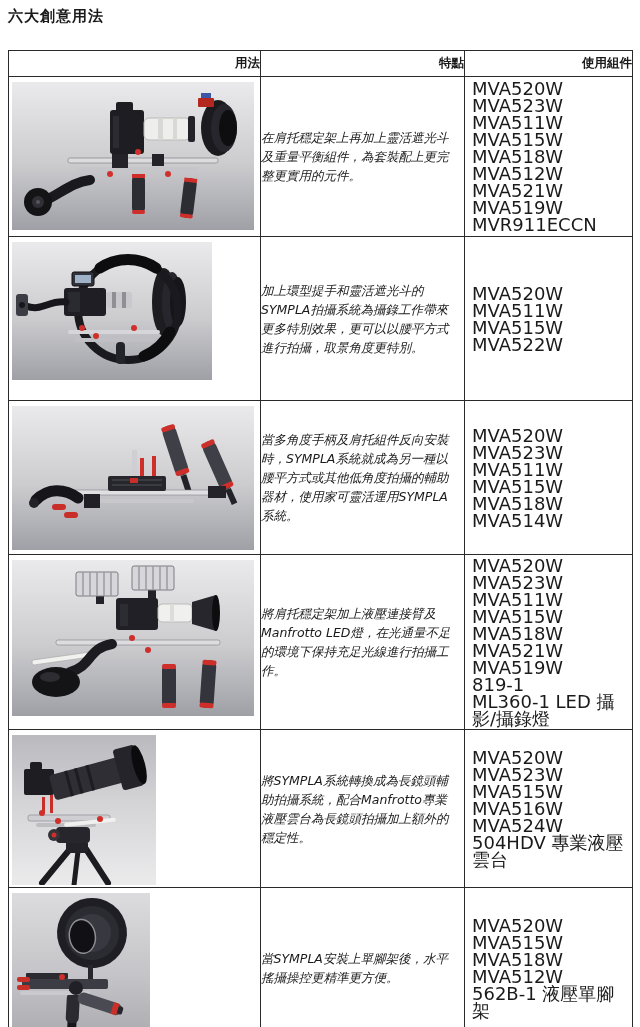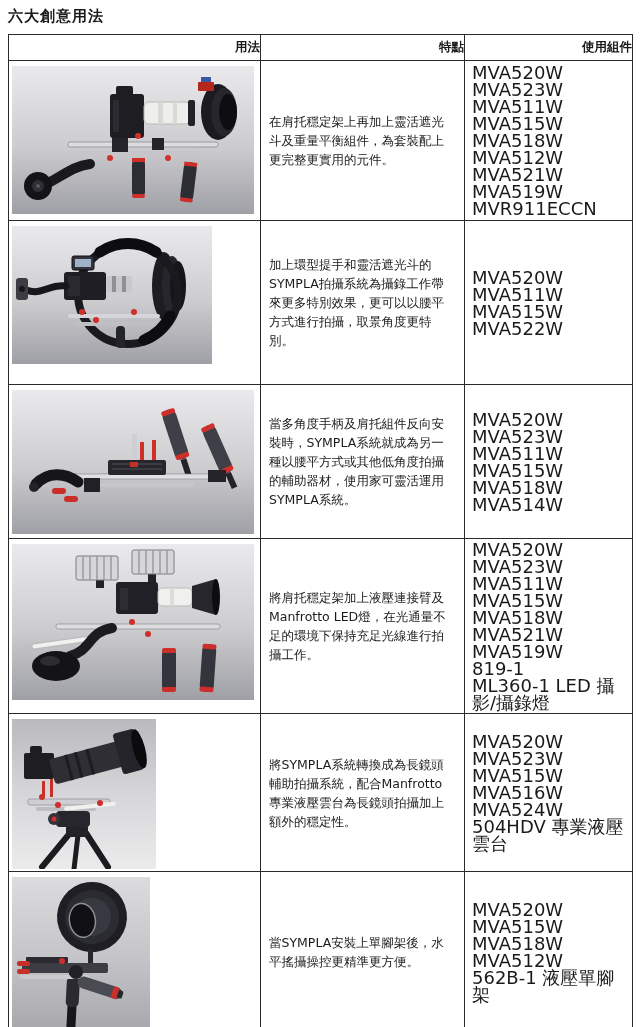--- a/index.html
+++ b/index.html
@@ -6,21 +6,21 @@
   body{
     width:640px;
     font-family:"DejaVu Sans","Liberation Sans",sans-serif;
     color:#1a1a1a;
     -webkit-font-smoothing:antialiased;
   }
   .page{padding:5px 8px 6px 8px;width:624px;}
   h1.title{
     font-size:15px;
     font-weight:bold;
-    margin:2px 0 8px 0;
+    margin:2px 0 24px 0;
     letter-spacing:1px;
   }
   table.usage-table{
     border-collapse:collapse;
     table-layout:fixed;
     width:624px;
   }
   table.usage-table col.c1{width:252px;}
   table.usage-table col.c2{width:204px;}
   table.usage-table col.c3{width:168px;}
@@ -30,21 +30,21 @@
     overflow:hidden;
   }
   th{
     text-align:right;
     font-size:12.5px;
     font-weight:bold;
     padding:4px 0 4px 7px;
     height:15px;
   }
   td.cell-photo{vertical-align:top;padding:0;}
-  td.cell-feature{padding:2px 10px 2px 8px;}
+  td.cell-feature{padding:2px 10px 2px 0;font-style:italic;}
   td.cell-components{padding:2px 4px 2px 7px;}
   .feature-text{
     margin:0;
     font-size:12.5px;
     line-height:19px;
   }
   .components{
     font-size:18px;
     line-height:17px;
     white-space:pre-line;

